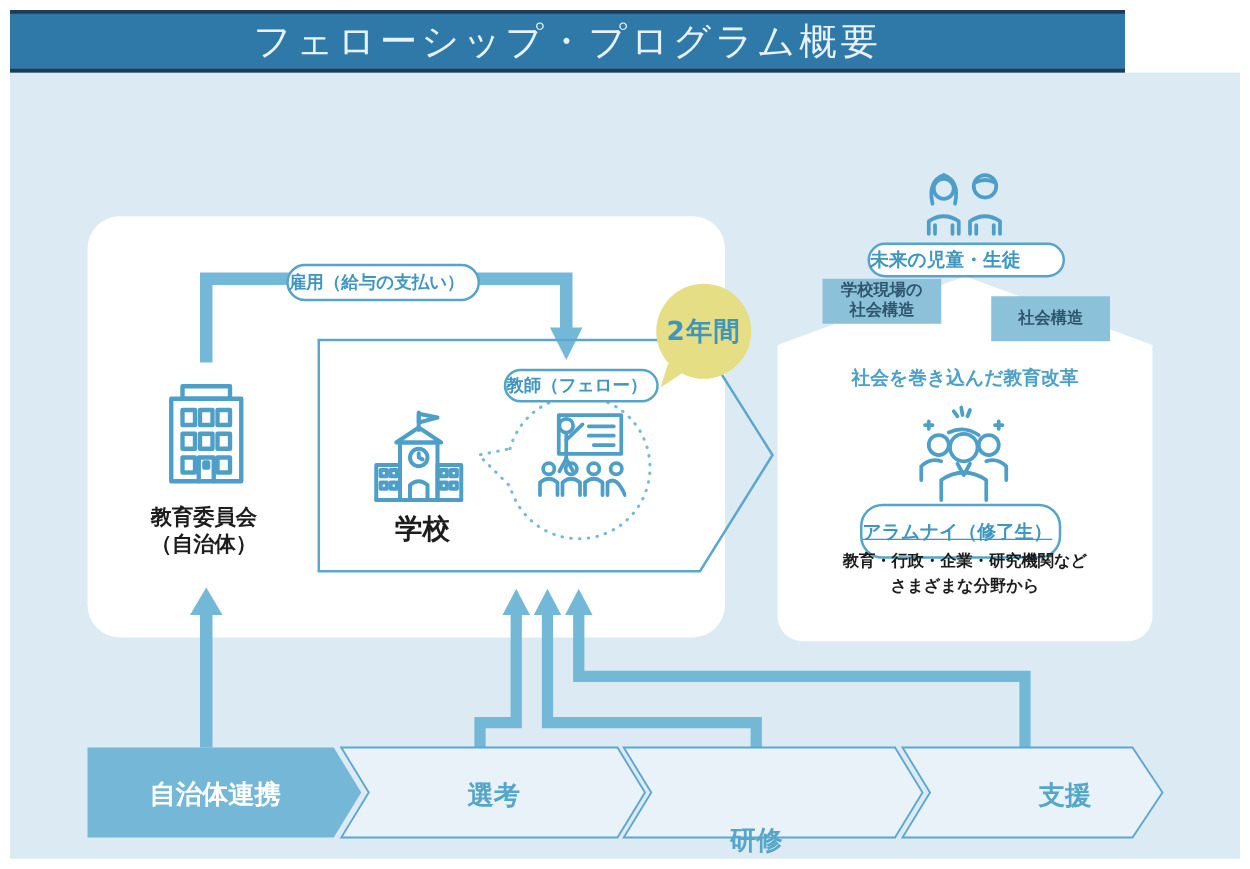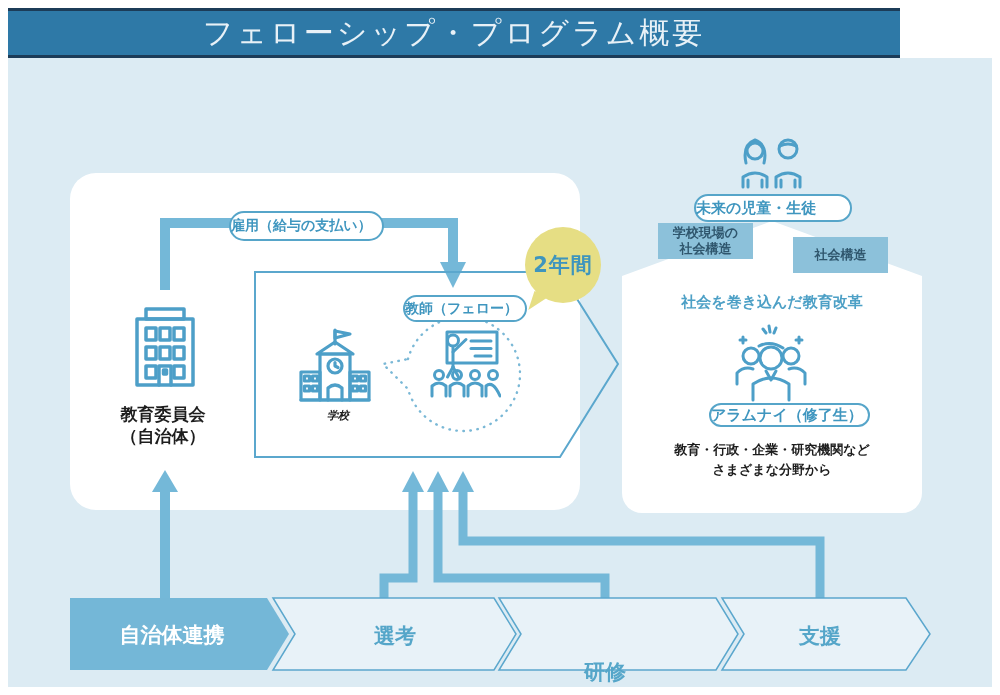--- a/index.html
+++ b/index.html
@@ -33,40 +33,40 @@
   .bubble-tail{left:531px;top:293px;width:0;height:0;border-top:20px solid #e6de84;
           border-right:16px solid transparent;transform:rotate(18deg);z-index:5;}
   .bubble-text{font-size:21px;font-weight:bold;color:#3e95bd;letter-spacing:1px;}
 
   
   .pill{background:#ffffff;border:2px solid #56a5c9;border-radius:18px;z-index:6;box-sizing:border-box;
         display:flex;align-items:center;justify-content:flex-start;color:#3f96bf;font-weight:bold;}
   .pill-employment{left:229px;top:211px;width:155px;height:30px;font-size:14px;}
   .pill-teacher{left:403px;top:295px;width:124px;height:27px;font-size:14px;}
   .pill-future{left:694px;top:194px;width:158px;height:28px;font-size:15px;}
-  .pill-alumni{left:709px;top:403px;width:161px;height:24px;font-size:15px;}
+  .pill-alumni{left:688px;top:403px;width:161px;height:44px;font-size:15px;text-decoration:underline;}
 
   
   .lbl{z-index:6;text-align:center;color:#1d1d1d;font-weight:bold;}
   .lbl-board{left:83px;top:403px;width:160px;font-size:17px;line-height:22px;}
-  .lbl-school{left:300px;top:408px;width:76px;font-size:11px;font-style:italic;}
+  .lbl-school{left:300px;top:408px;width:76px;font-size:22px;}
   .blue-box{background:#8cc1da;z-index:6;display:flex;align-items:center;justify-content:center;
             flex-direction:column;color:#2f566d;font-weight:bold;font-size:13px;line-height:16px;text-align:center;}
   .box1{left:658px;top:223px;width:95px;height:36px;}
   .box2{left:793px;top:237px;width:95px;height:36px;}
   .reform{left:622px;top:293px;width:300px;font-size:15px;color:#4da0c6;font-weight:bold;text-align:center;z-index:6;}
   .desc{left:622px;top:440px;width:300px;font-size:13px;line-height:20px;color:#1d1d1d;
         font-weight:bold;text-align:center;z-index:6;}
 
   
   .step-lbl{z-index:6;text-align:center;font-weight:bold;}
   .step1{left:72px;top:621px;width:200px;font-size:21px;color:#ffffff;}
   .step2{left:295px;top:622px;width:200px;font-size:21px;color:#55a6c9;}
   .step3{left:505px;top:622px;width:200px;font-size:21px;color:#55a6c9;margin-top:36px;}
-  .step4{left:720px;top:622px;width:200px;font-size:21px;color:#55a6c9;}
+  .step4{left:752px;top:622px;width:200px;font-size:21px;color:#55a6c9;}
 </style>
 </head>
 <body>
 
 <div class="stage">
 
   <div class="abs canvas"></div>
 
   <div class="abs header">
     <div class="title">フェローシップ・プログラム概要</div>

